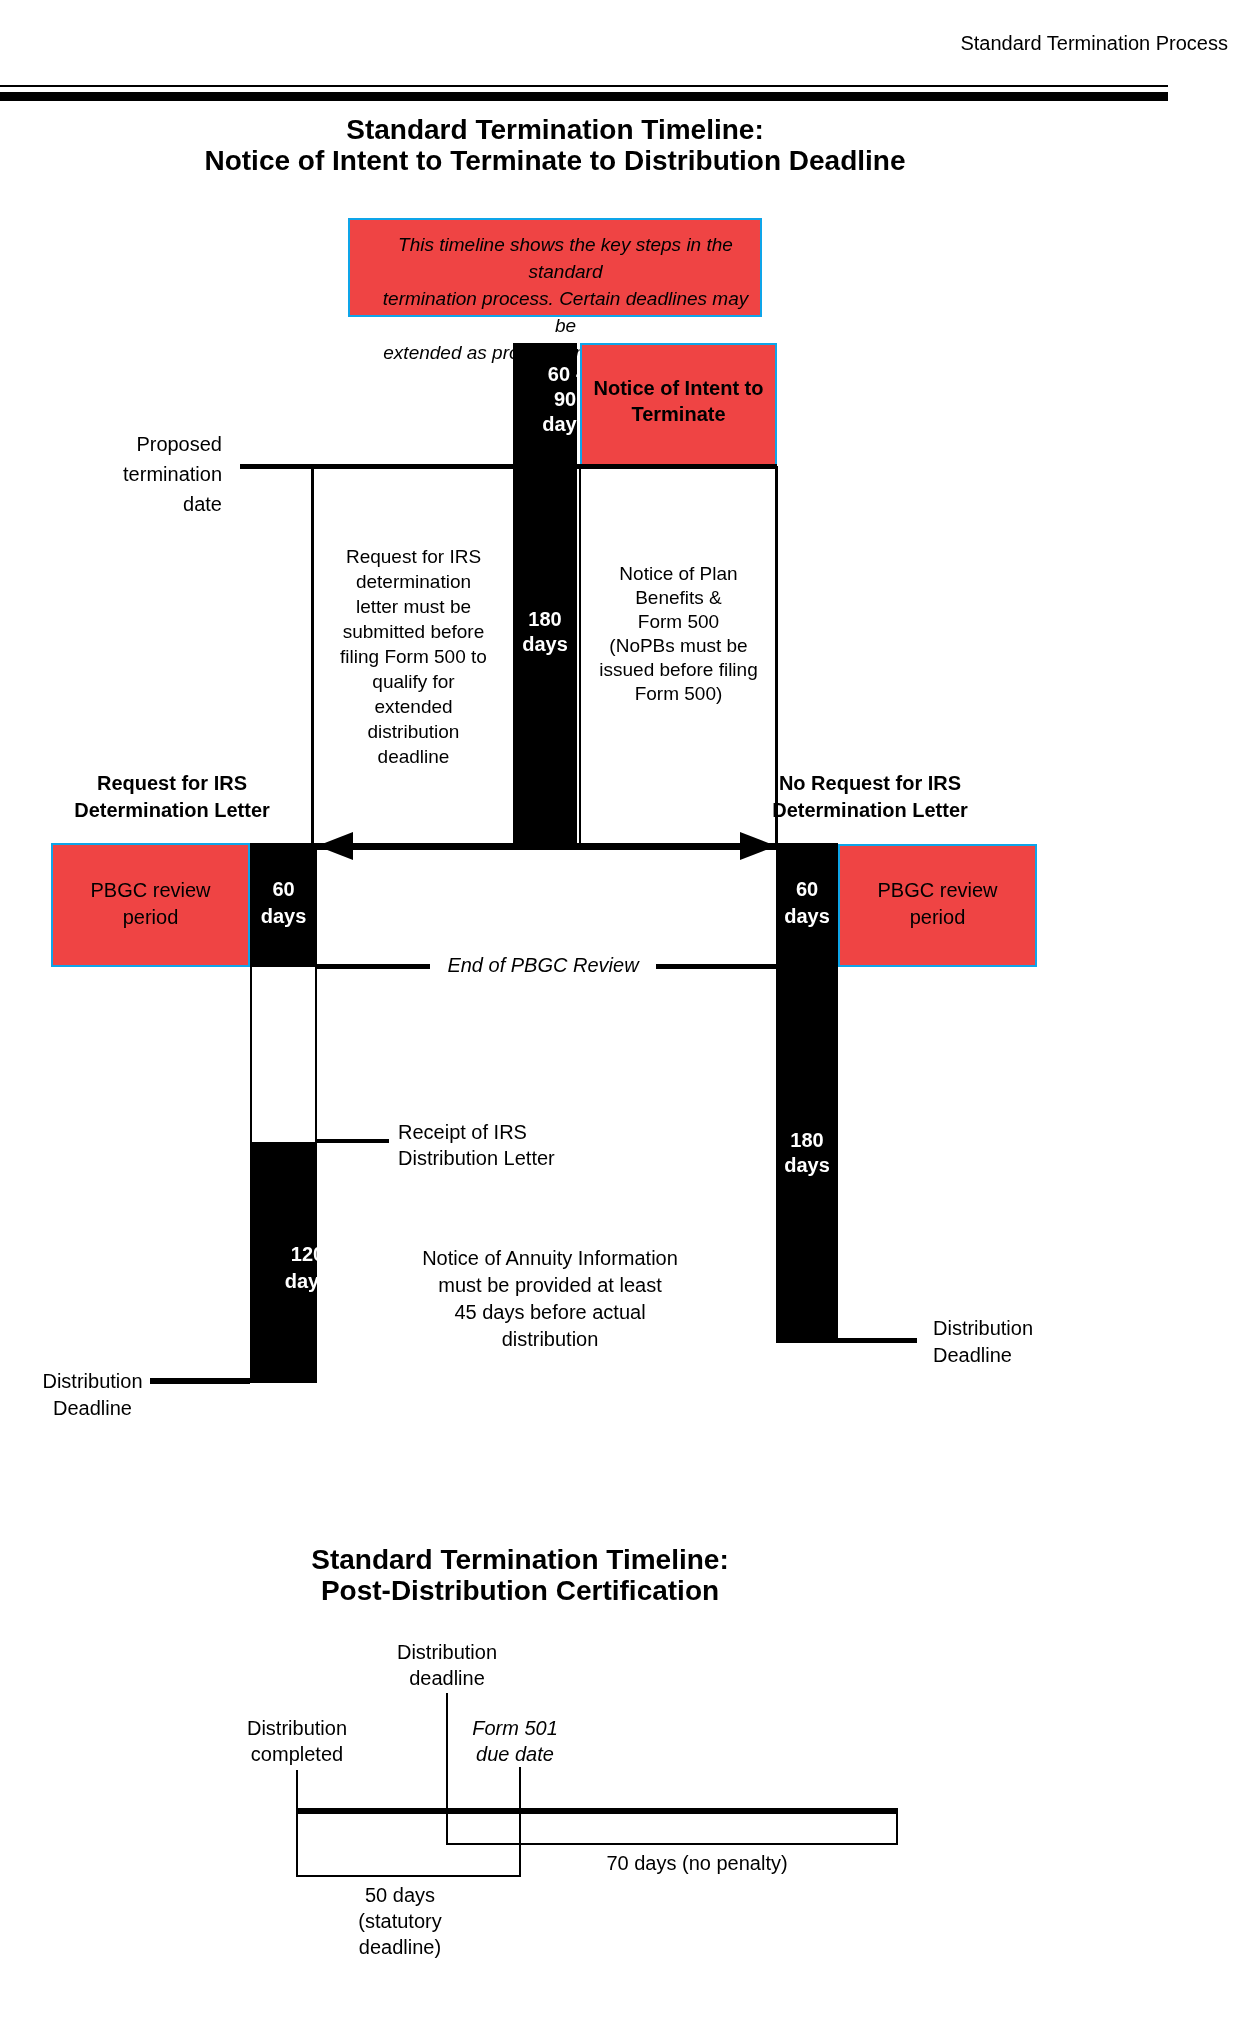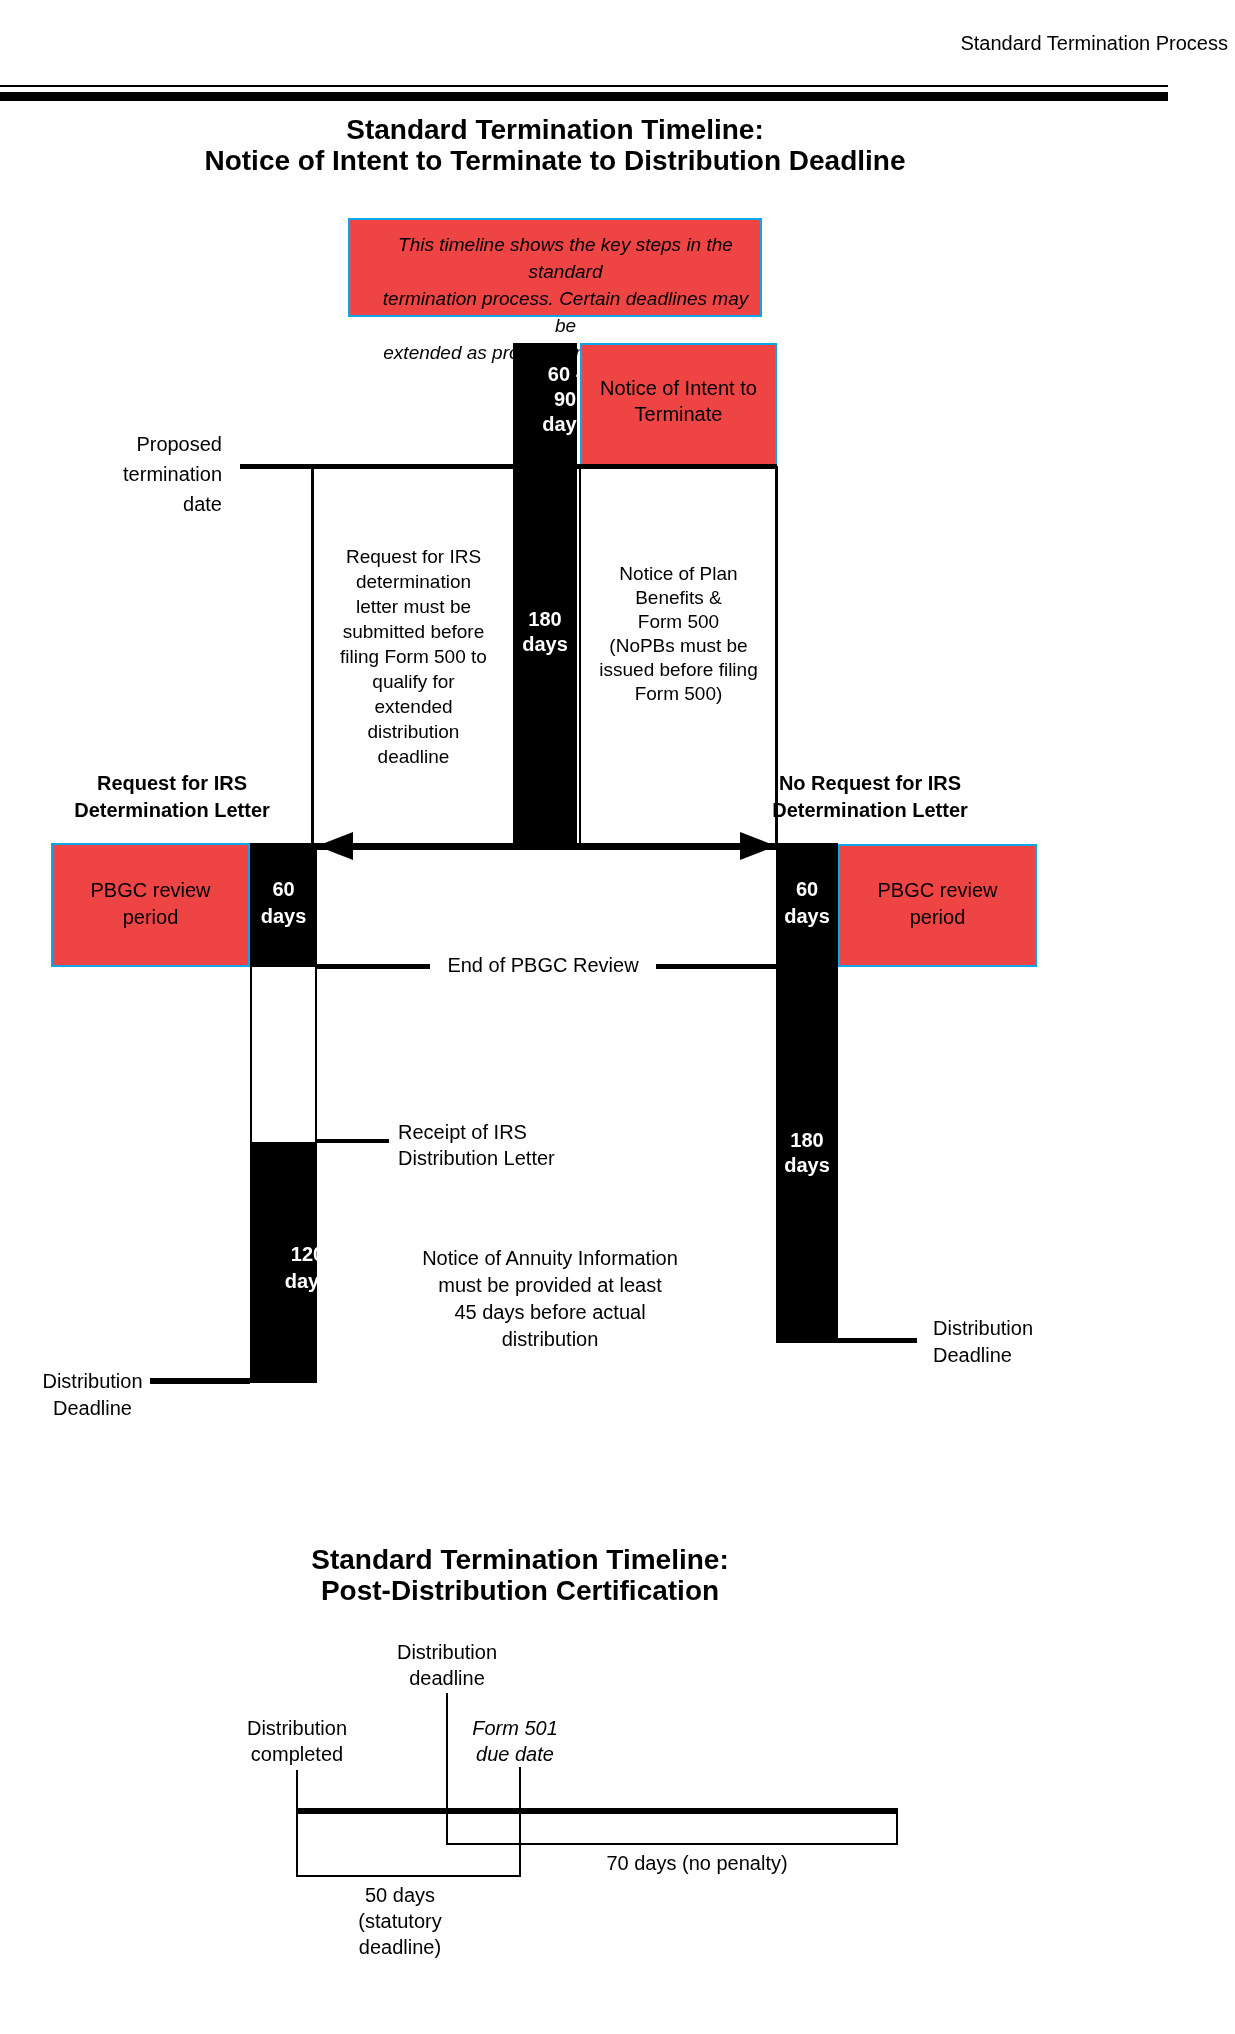--- a/index.html
+++ b/index.html
@@ -40,21 +40,21 @@
 </div>
 
 <div class="abs blk" style="left:513px;top:343px;width:64px;height:507px;"></div>
 <div class="abs ctr ml wtxt" style="left:513px;top:362px;width:64px;font-size:20px;line-height:25px;margin-left:20px;">60 -
 90
 days</div>
 <div class="abs ctr ml wtxt" style="left:513px;top:607px;width:64px;font-size:20px;line-height:25px;">180
 days</div>
 
 <div class="abs boxline" style="left:580px;top:343px;width:197px;height:123px;"></div>
-<div class="abs ctr ml t20" style="left:580px;top:375px;width:197px;font-size:20px;line-height:26px;">Notice of Intent to
+<div class="abs ctr ml t20" style="left:580px;top:375px;width:197px;font-size:20px;line-height:26px;font-weight:bold;">Notice of Intent to
 Terminate</div>
 
 <div class="abs rt ml" style="left:77px;top:429px;width:145px;font-size:20px;line-height:30px;">Proposed
 termination
 date</div>
 <div class="abs blk" style="left:240px;top:464px;width:537px;height:5px;"></div>
 
 <div class="abs blk" style="left:311px;top:466px;width:3px;height:377px;"></div>
 <div class="abs blk" style="left:579px;top:466px;width:2px;height:377px;"></div>
 <div class="abs blk" style="left:775px;top:466px;width:3px;height:377px;"></div>
@@ -94,21 +94,21 @@
 <div class="abs blk" style="left:776px;top:843px;width:62px;height:500px;"></div>
 <div class="abs ctr ml wtxt t20" style="left:776px;top:876px;width:62px;">60
 days</div>
 <div class="abs ctr ml wtxt" style="left:776px;top:1128px;width:62px;font-size:20px;line-height:25px;">180
 days</div>
 <div class="abs boxline" style="left:838px;top:844px;width:199px;height:123px;"></div>
 <div class="abs ctr ml t20" style="left:838px;top:877px;width:199px;">PBGC review
 period</div>
 
 <div class="abs blk" style="left:317px;top:964px;width:113px;height:5px;"></div>
-<div class="abs ctr" style="left:430px;top:954px;width:226px;font-size:20px;">End of PBGC Review</div>
+<div class="abs ctr" style="left:430px;top:954px;width:226px;font-size:20px;font-style:italic;">End of PBGC Review</div>
 <div class="abs blk" style="left:656px;top:964px;width:120px;height:5px;"></div>
 
 <div class="abs blk" style="left:250px;top:967px;width:2px;height:175px;"></div>
 <div class="abs blk" style="left:315px;top:967px;width:2px;height:175px;"></div>
 
 <div class="abs blk" style="left:317px;top:1139px;width:72px;height:4px;"></div>
 <div class="abs ml" style="left:398px;top:1119px;width:230px;font-size:20px;line-height:26px;">Receipt of IRS
 Distribution Letter</div>
 
 <div class="abs blk" style="left:250px;top:1142px;width:67px;height:241px;"></div>

